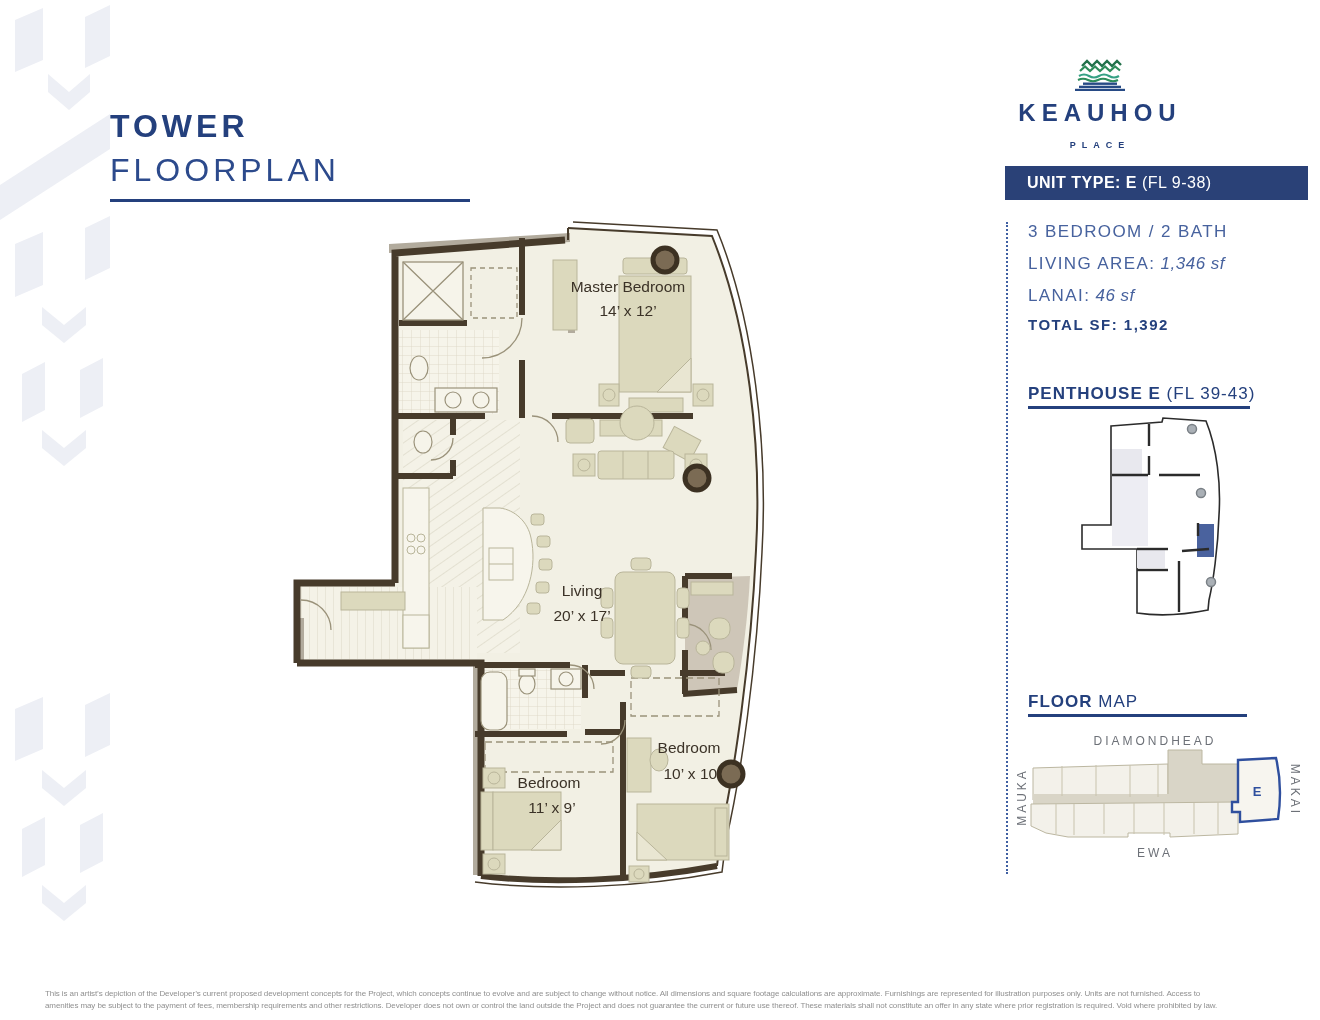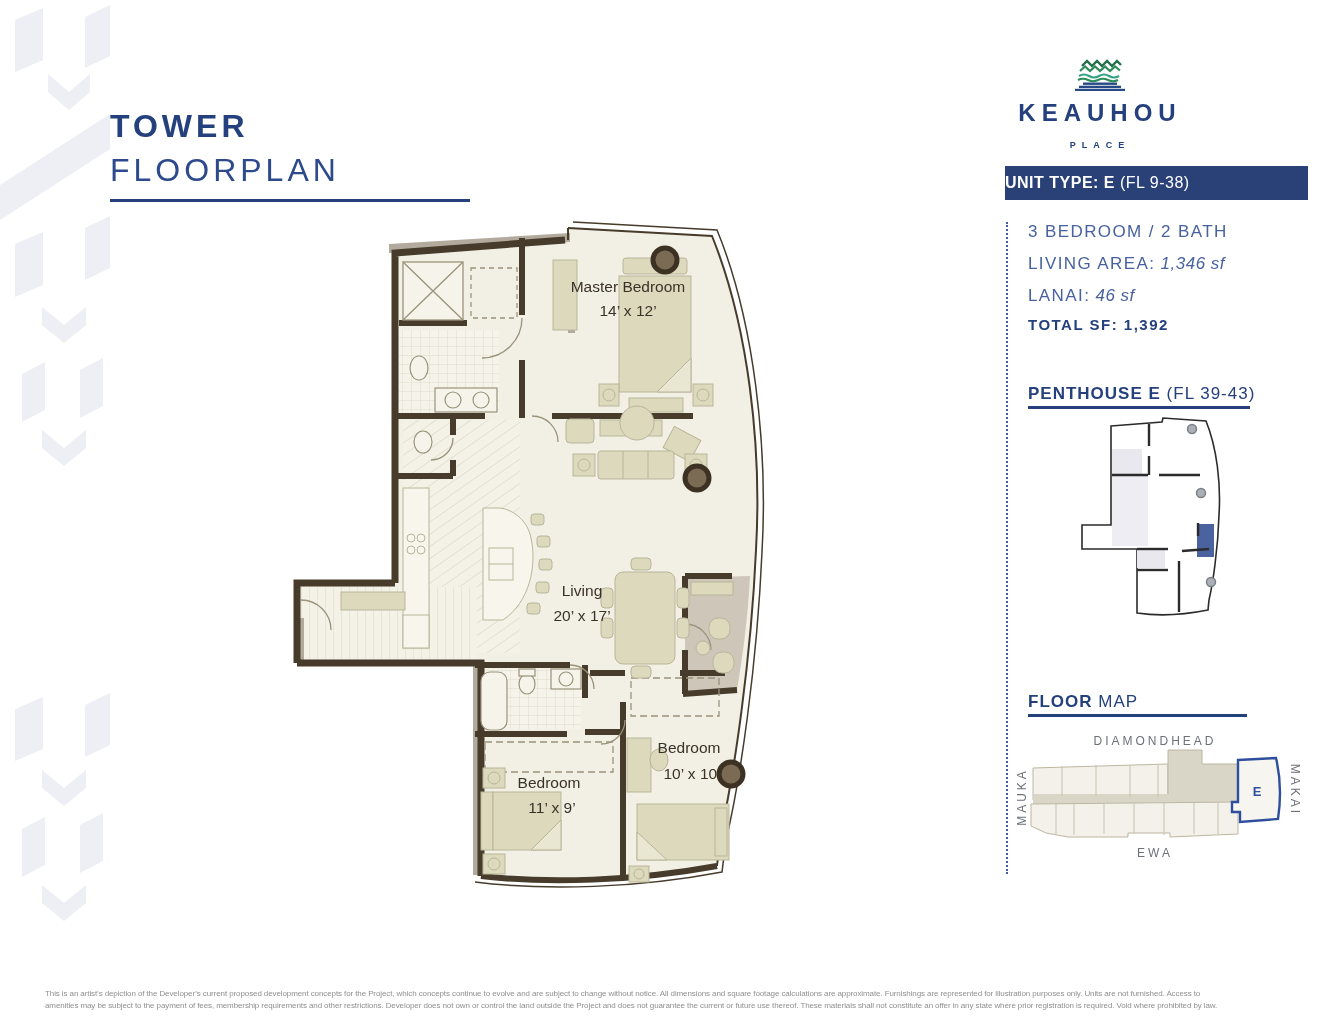--- a/index.html
+++ b/index.html
@@ -9,21 +9,21 @@
   
   .title-bold{left:110px;top:108px;font-size:32px;font-weight:800;letter-spacing:4px;color:#24407d;}
   .title-light{left:110px;top:152px;font-size:32px;font-weight:400;letter-spacing:4px;color:#2c4a8c;}
   .title-rule{left:110px;top:199px;width:360px;height:3px;background:#24407d;}
   
   .logo-wrap{left:1000px;top:58px;width:200px;text-align:center;}
   .logo-name{font-size:24px;font-weight:700;letter-spacing:6px;color:#24407d;margin-top:4px;}
   .logo-sub{font-size:9px;font-weight:700;letter-spacing:6px;color:#24407d;margin-top:13px;}
   
   .banner{left:1005px;top:166px;width:303px;height:34px;background:#2a4177;color:#ffffff;
-          font-size:16px;line-height:34px;box-sizing:border-box;letter-spacing:0.5px;}
+          font-size:16px;line-height:34px;padding-left:22px;box-sizing:border-box;letter-spacing:0.5px;}
   .banner .b{font-weight:800;}
   
   .dotted{left:1006px;top:222px;height:652px;width:0;border-left:2px dotted #4060a2;}
   
   .spec{left:1028px;font-size:17px;color:#47629e;letter-spacing:1.4px;}
   .spec .it{font-style:italic;letter-spacing:0.5px;margin-top:12px;}
   .spec-total{left:1028px;font-size:15px;font-weight:800;color:#24407d;letter-spacing:1.5px;}
   .sec-head{left:1028px;font-size:17px;color:#24407d;letter-spacing:1px;}
   .sec-head .b{font-weight:800;}
   .rule{height:3px;background:#24407d;}

